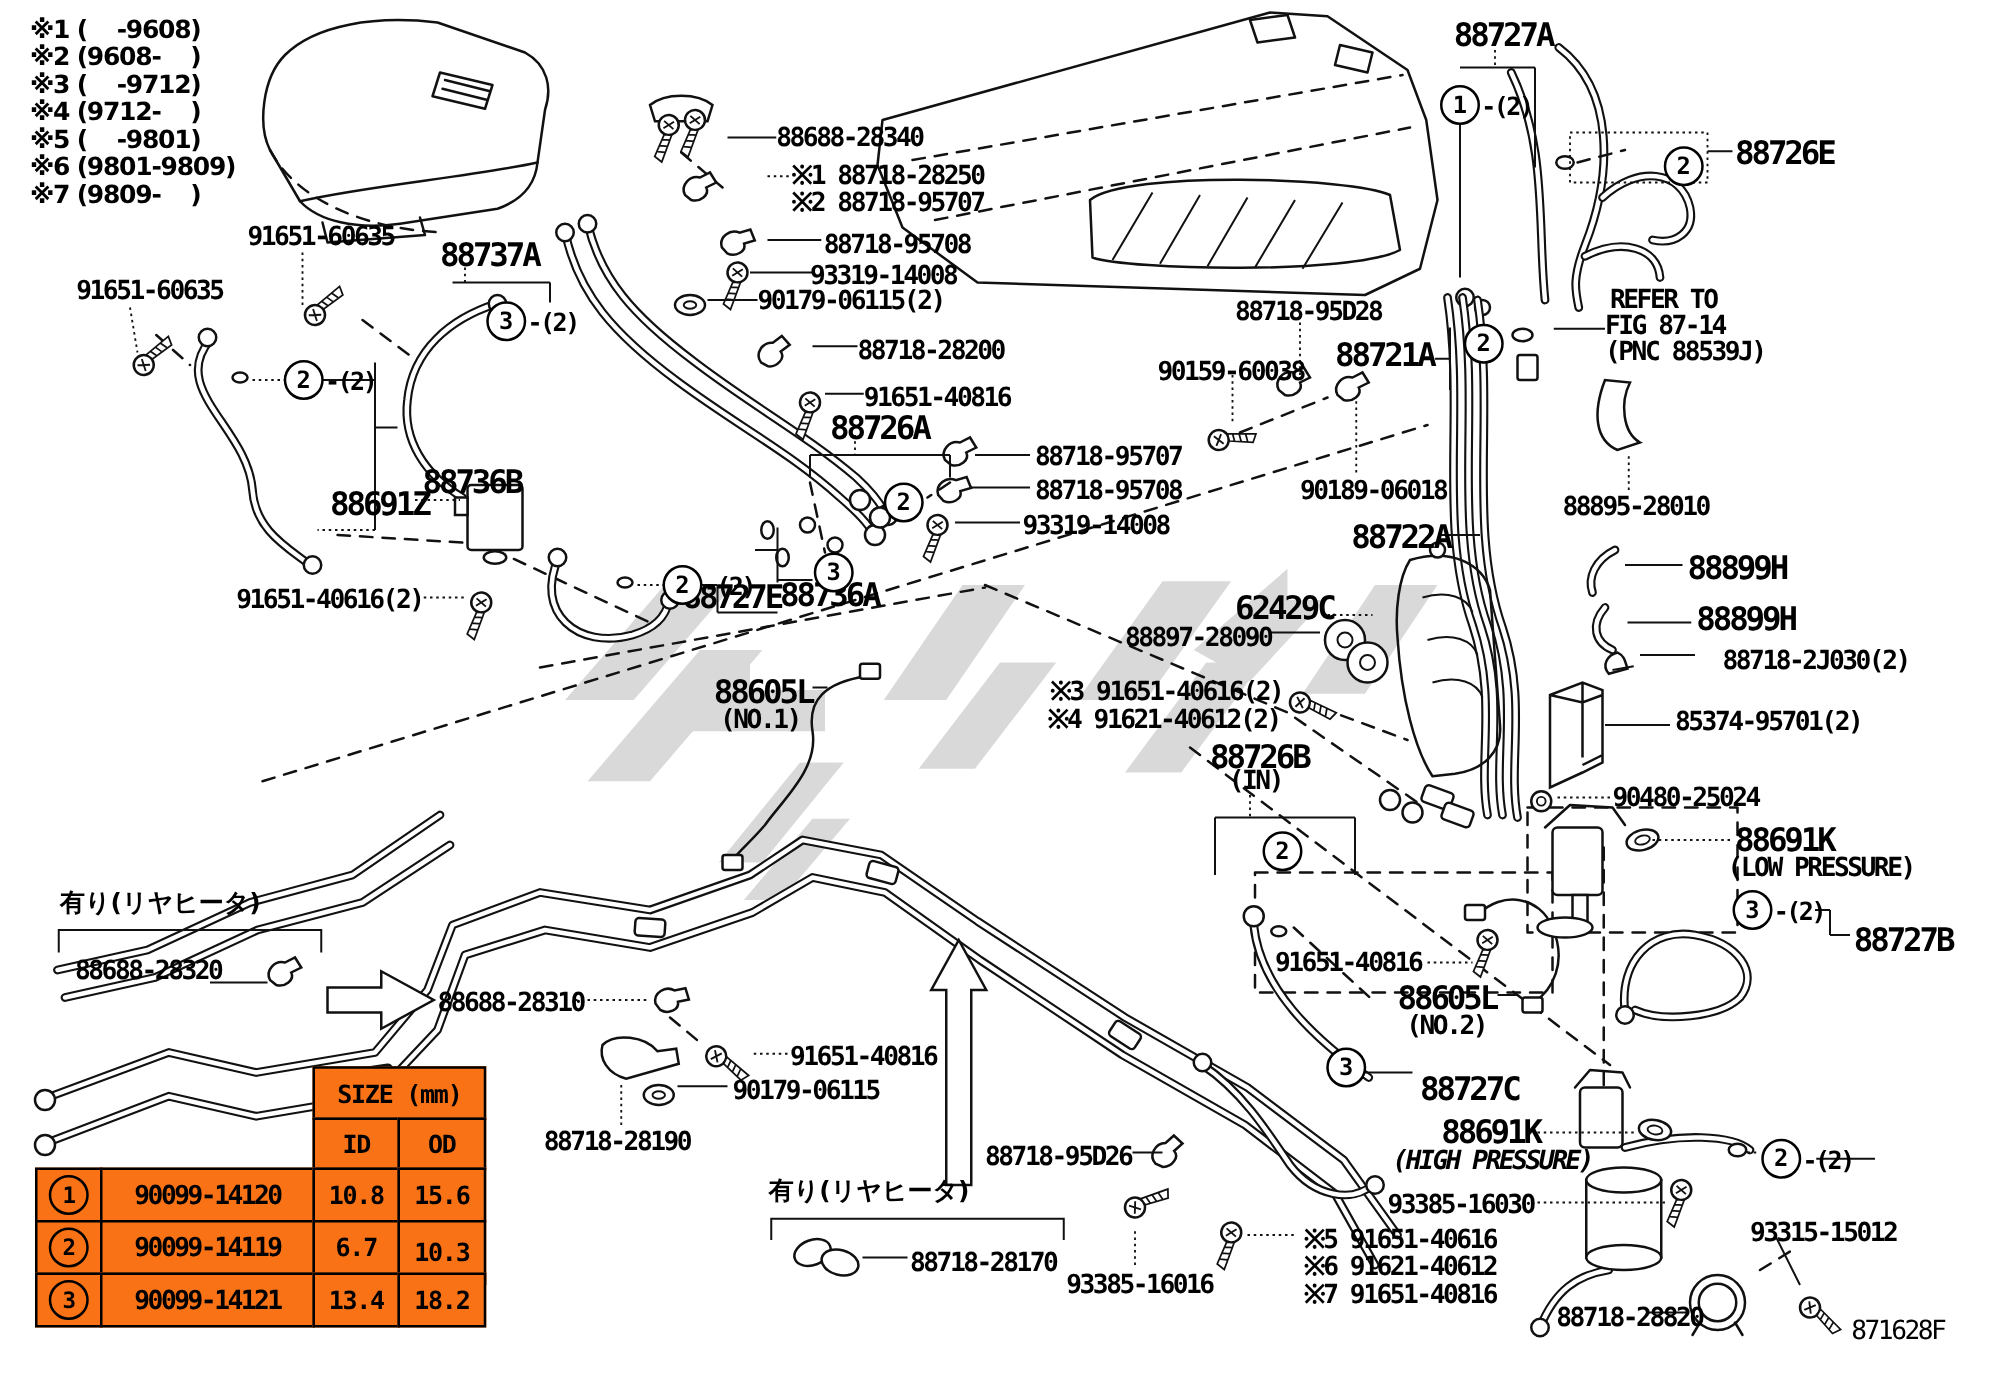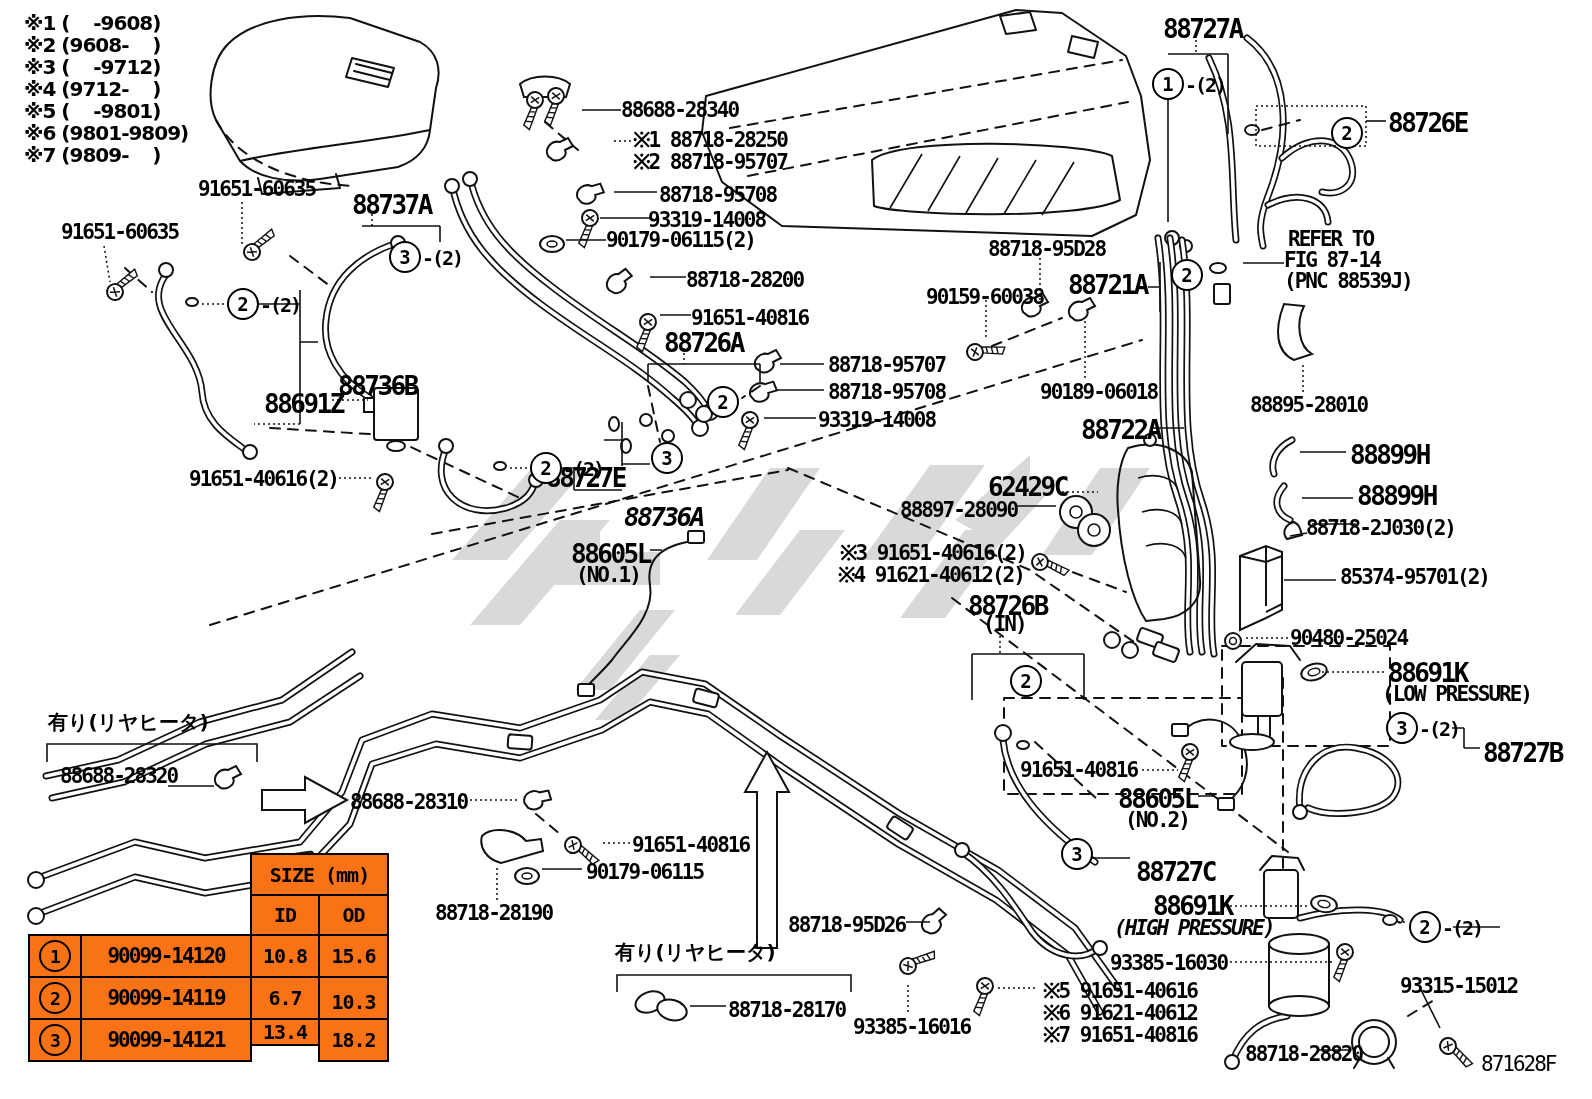--- a/index.html
+++ b/index.html
@@ -327,40 +327,40 @@
       <span class="lbl" style="left: 686px; top: 270px;">88718-28200</span>
       <span class="lbl" style="left: 691px; top: 308px;">91651-40816</span>
       <span class="lbl big" style="left: 664px; top: 330px;">88726A</span>
       <span class="lbl" style="left: 198px; top: 179px;">91651-60635</span>
       <span class="lbl big" style="left: 352px; top: 192px;">88737A</span>
       <span class="lbl" style="left: 61px; top: 222px;">91651-60635</span>
       <span class="lbl big" style="left: 338px; top: 325px; margin-top: 48px;">88736B</span>
       <span class="lbl big" style="left: 264px; top: 391px;">88691Z</span>
       <span class="lbl" style="left: 189px; top: 469px;">91651-40616(2)</span>
       <span class="lbl big" style="left: 546px; top: 426px; margin-top: 39px;">88727E</span>
-      <span class="lbl big" style="left: 624px; top: 504px; font-style: italic;">88736A</span>
+      <span class="lbl big" style="left: 624px; top: 464px;">88736A</span>
       <span class="lbl big" style="left: 571px; top: 541px;">88605L</span>
       <span class="lbl" style="left: 576px; top: 565px;">(NO.1)</span>
       <span class="lbl" style="left: 828px; top: 355px;">88718-95707</span>
       <span class="lbl" style="left: 828px; top: 382px;">88718-95708</span>
       <span class="lbl" style="left: 818px; top: 410px;">93319-14008</span>
       <span class="lbl big" style="left: 1163px; top: 16px;">88727A</span>
       <span class="lbl big" style="left: 1388px; top: 110px;">88726E</span>
       <span class="lbl" style="left: 1288px; top: 229px;">REFER TO</span>
       <span class="lbl" style="left: 1284px; top: 250px;">FIG 87-14</span>
       <span class="lbl" style="left: 1284px; top: 271px;">(PNC 88539J)</span>
       <span class="lbl" style="left: 988px; top: 239px;">88718-95D28</span>
       <span class="lbl" style="left: 926px; top: 287px;">90159-60038</span>
       <span class="lbl big" style="left: 1068px; top: 272px;">88721A</span>
       <span class="lbl" style="left: 1040px; top: 382px;">90189-06018</span>
       <span class="lbl big" style="left: 1081px; top: 417px;">88722A</span>
       <span class="lbl" style="left: 1250px; top: 395px;">88895-28010</span>
       <span class="lbl big" style="left: 1350px; top: 442px;">88899H</span>
       <span class="lbl big" style="left: 1357px; top: 483px;">88899H</span>
-      <span class="lbl" style="left: 1306px; top: 518px; text-align: right;">88718-2J030(2)</span>
+      <span class="lbl" style="left: 1378px; top: 518px; text-align: right;">88718-2J030(2)</span>
       <span class="lbl" style="left: 1340px; top: 567px;">85374-95701(2)</span>
       <span class="lbl" style="left: 1290px; top: 628px;">90480-25024</span>
       <span class="lbl big" style="left: 988px; top: 474px;">62429C</span>
       <span class="lbl" style="left: 900px; top: 500px;">88897-28090</span>
       <span class="lbl" style="left: 840px; top: 543px;">※3 91651-40616(2)</span>
       <span class="lbl" style="left: 838px; top: 565px;">※4 91621-40612(2)</span>
       <span class="lbl big" style="left: 968px; top: 593px;">88726B</span>
       <span class="lbl" style="left: 983px; top: 614px;">(IN)</span>
       <span class="lbl big" style="left: 1388px; top: 660px;">88691K</span>
       <span class="lbl" style="left: 1382px; top: 684px;">(LOW PRESSURE)</span>
@@ -427,16 +427,16 @@
         <span class="tcirc">2</span>
       </div>
     <div class="cell part" style="left:52px;top:123px;width:172px;height:44px">90099-14119</div>
     <div class="cell" style="left:222px;top:123px;width:70px;height:44px">6.7</div>
     <div class="cell" style="left:290px;top:123px;width:71px;height:52px">10.3</div>
 
     <div class="cell" style="left:0;top:165px;width:54px;height:44px">
         <span class="tcirc">3</span>
       </div>
     <div class="cell part" style="left:52px;top:165px;width:172px;height:44px">90099-14121</div>
-    <div class="cell" style="left:222px;top:165px;width:70px;height:28px">13.4</div>
+    <div class="cell" style="left:222px;top:165px;width:70px;height:44px">13.4</div>
     <div class="cell" style="left:290px;top:165px;width:71px;height:44px">18.2</div>
   </div>
 </div>
 
 </body></html>

